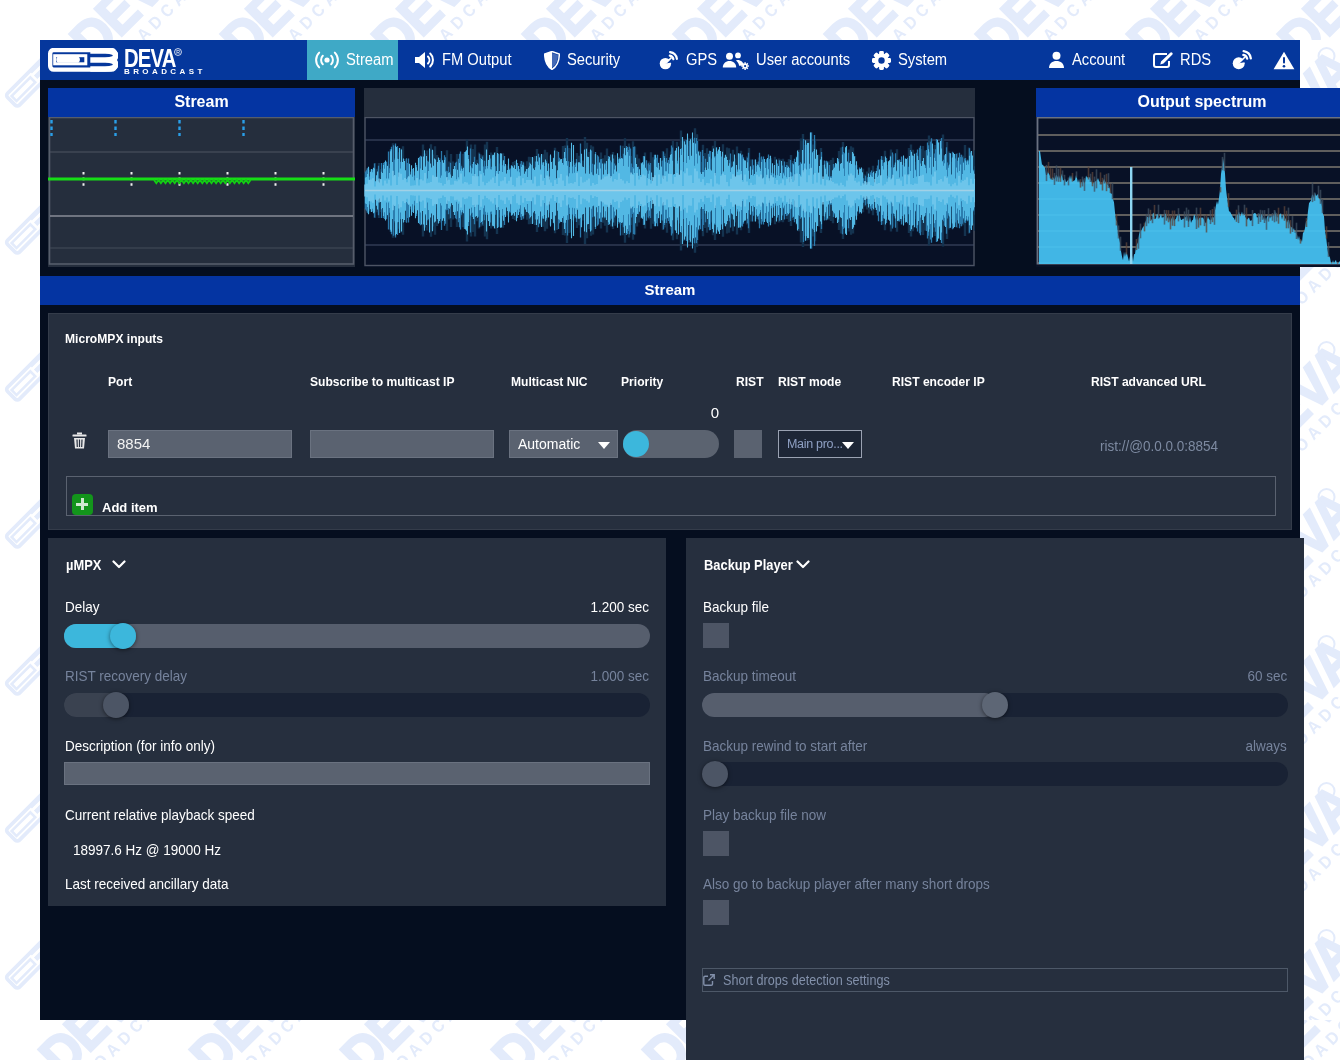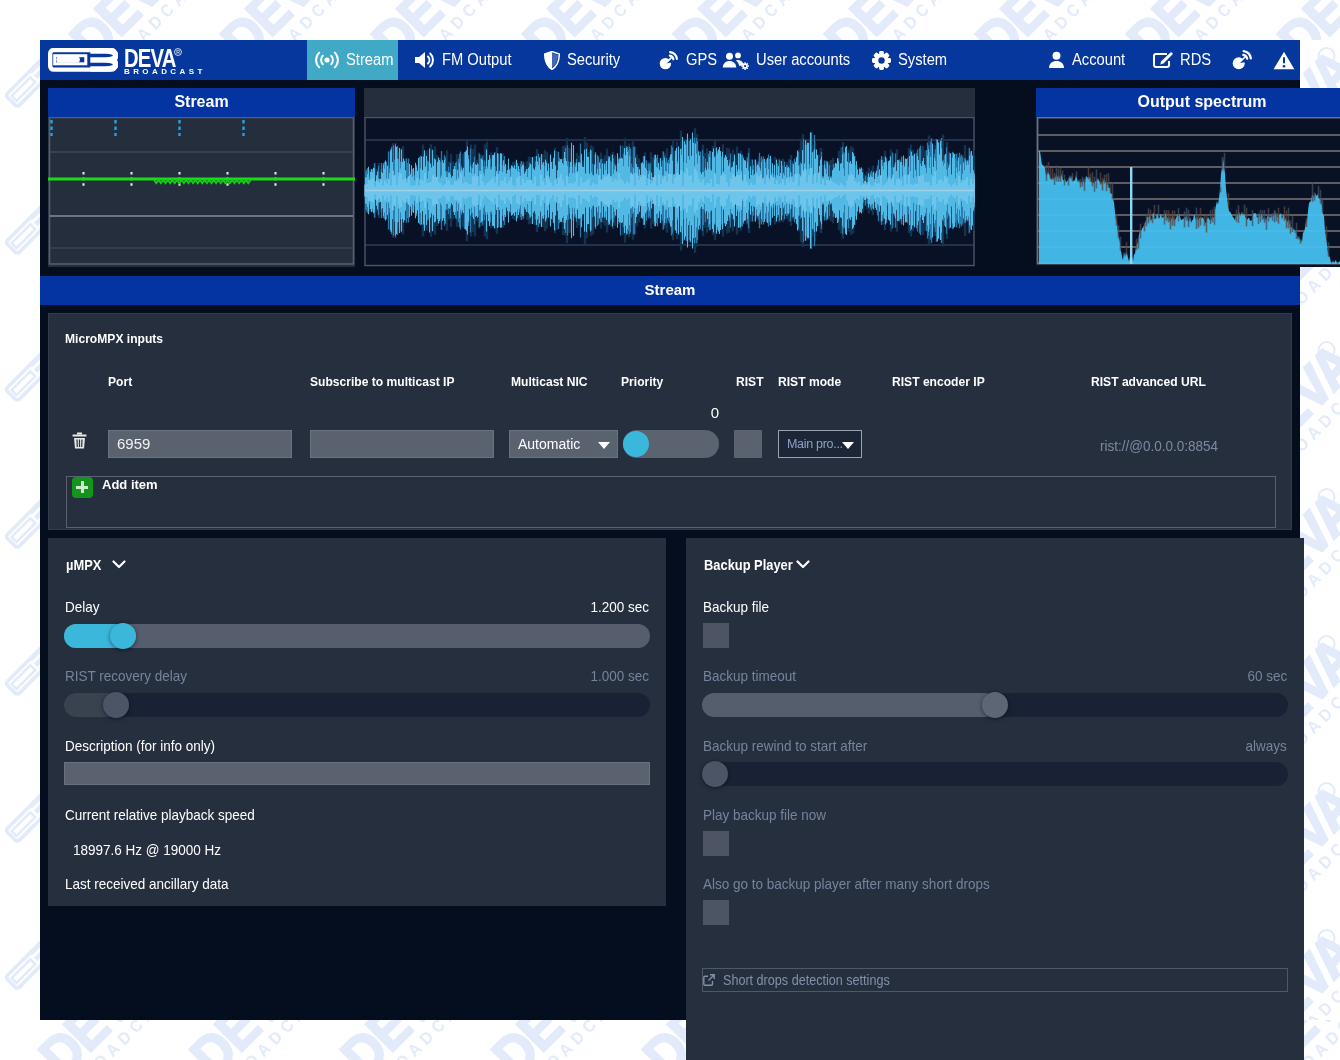--- a/index.html
+++ b/index.html
@@ -25,21 +25,21 @@
 #p3{left:996px;top:48px;width:332px;height:179px}
 #p2 .chart,#p3 .chart{background:#081126}
 #sbar{position:absolute;left:0;top:236px;width:1260px;height:29px;background:#0434a2;color:#fff;font-weight:bold;font-size:15px;text-align:center;line-height:28px}
 
 #mpx{position:absolute;left:8px;top:273px;width:1244px;height:217px;background:#262f3e;border:1px solid #343c4a}
 #mpx .t{position:absolute;font-weight:bold;font-size:13px;color:#fff;white-space:nowrap;transform:scaleX(.93);transform-origin:left}
 #mpx .hv{position:absolute;font-size:15px;color:#fff;white-space:nowrap}
 .inp{position:absolute;height:28px;background:#5a6270;border:1px solid #6a7280;color:#f2f2f2;font-size:15px;line-height:26px;padding-left:8px}
 .sel{position:absolute;height:28px;background:#5a6270;border:1px solid #6a7280;color:#fff;font-size:14px;line-height:26px;padding-left:8px}
 .sel .ar{position:absolute;right:7px;top:11px;width:0;height:0;border-left:6px solid transparent;border-right:6px solid transparent;border-top:7px solid #fff}
-#addrow{position:absolute;left:17px;top:162px;width:1210px;height:52px;border:1px solid #5a6270;display:flex;align-items:flex-start}
+#addrow{position:absolute;left:17px;top:162px;width:1210px;height:40px;border:1px solid #5a6270;display:flex;align-items:flex-end}
 #plus{width:21px;height:21px;margin-left:5px;background:#13951b;border-radius:4px;position:relative}
 #plus:before{content:"";position:absolute;left:9px;top:4px;width:3px;height:12px;background:#cfe8cf}
 #plus:after{content:"";position:absolute;left:4px;top:9px;width:12px;height:3px;background:#cfe8cf}
 #addrow span{color:#fff;font-weight:bold;font-size:13px;margin-left:9px}
 
 #bl{position:absolute;left:8px;top:498px;width:618px;height:368px;background:#262f3e}
 #br{position:absolute;left:646px;top:498px;width:618px;height:580px;background:#262f3e}
 .ttl{position:absolute;left:18px;top:19px;font-weight:bold;font-size:14px;color:#fff;transform:scaleX(.92);transform-origin:left}
 .lbl{position:absolute;font-size:15px;color:#fff;white-space:nowrap;transform:scaleX(.9);transform-origin:left}
 .mut{position:absolute;font-size:15px;color:#76839c;white-space:nowrap;transform:scaleX(.9);transform-origin:left}
@@ -755,21 +755,21 @@
   <div style="position:absolute;left:23px;top:118px"><svg width="15" height="17" viewBox="0 0 15 17">
           <rect x="0.5" y="2.5" width="14" height="2" rx="0.5" fill="#e8e8e8"></rect>
           <rect x="5" y="0.5" width="5" height="2" fill="#e8e8e8"></rect>
           <path d="M2 6 h11 l-1 10.5 h-9 z" fill="#e8e8e8"></path>
           <g stroke="#262f3e" stroke-width="1.2">
             <line x1="5" y1="7.5" x2="5.3" y2="15"></line>
             <line x1="7.5" y1="7.5" x2="7.5" y2="15"></line>
             <line x1="10" y1="7.5" x2="9.7" y2="15"></line>
           </g>
         </svg></div>
-  <div class="inp" style="left:59px;top:116px;width:184px">6959</div>
+  <div class="inp" style="left:59px;top:116px;width:184px">8854</div>
   <div class="inp" style="left:261px;top:116px;width:184px"></div>
   <div class="sel" style="left:460px;top:116px;width:109px">Automatic<span class="ar"></span></div>
   <div style="position:absolute;left:574px;top:116px;width:96px;height:28px;border-radius:14px;background:#5b6370">
         <div style="position:absolute;left:0;top:1px;width:26px;height:26px;border-radius:50%;background:#3cb7dc"></div>
       </div>
   <div style="position:absolute;left:685px;top:116px;width:28px;height:28px;background:#5a6270"></div>
   <div class="sel" style="left:729px;top:116px;width:84px;background:#1d2636;border:1px solid #9aa2b2;color:#8fa0c4;font-size:12.5px;letter-spacing:-0.3px">Main pro...<span class="ar" style="border-top-color:#fff;top:11px"></span></div>
   <div style="position:absolute;left:1051px;top:123px;font-size:15px;color:#7d8aa1;transform:scaleX(.9);transform-origin:left">rist://@0.0.0.0:8854</div>
   <div id="addrow">
         <div id="plus"></div>

